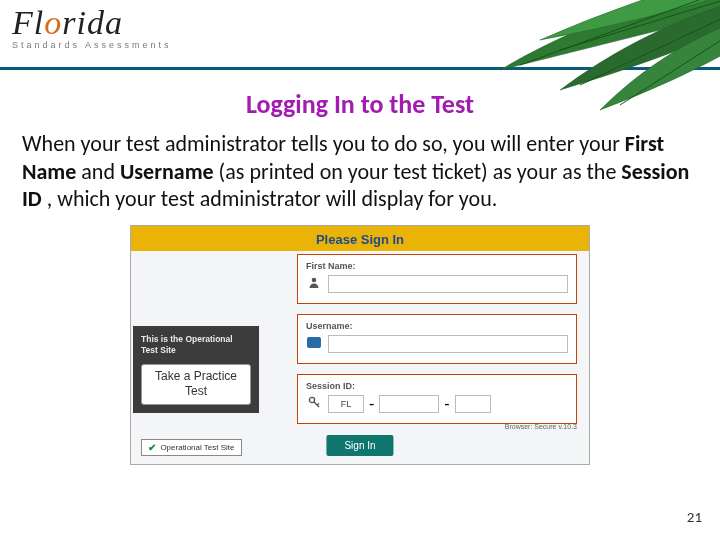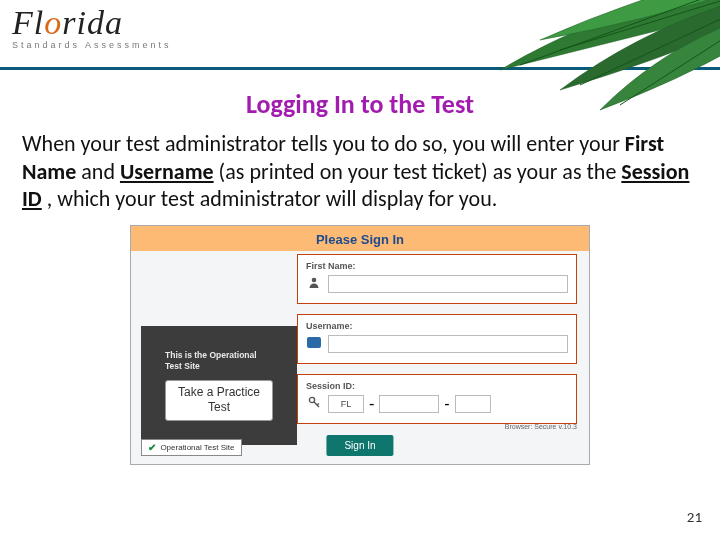--- a/index.html
+++ b/index.html
@@ -51,38 +51,38 @@
     color: #a21caf;
     margin-top: 18px;
   }
   .description {
     font-size: 22px;
     line-height: 1.25;
     color: #111;
     margin: 10px 22px 0 22px;
   }
   .description .b { font-weight: 700; }
-  .description .ub { font-weight: 700; text-decoration: underline; }
+  .description .ub { font-weight: 700; }
 
   .shot {
     width: 460px;
     height: 240px;
     margin: 12px auto 0 auto;
     border: 1px solid #aaa;
     position: relative;
     background: #f4f5f6;
     font-family: Arial, sans-serif;
   }
   .shot .heading {
     text-align: center;
     color: #1e4b8f;
     font-weight: 700;
     font-size: 13px;
     padding: 6px 0 4px 0;
-    background: #fdba74;
+    background: #eab308;
   }
   .form-area {
     position: absolute;
     right: 12px;
     top: 28px;
     width: 280px;
   }
   .group {
     border: 1px solid #c2410c;
     background: #fff;
@@ -101,25 +101,25 @@
   }
   .sess { display:flex; align-items:center; gap:5px; }
   .sess .seg {
     height: 18px; border:1px solid #bbb; background:#fff; font-size:9px;
     display:flex; align-items:center; justify-content:center; color:#444;
   }
   .seg1{width:36px;} .seg2{width:60px;} .seg3{width:36px;}
 
   .sidebar {
     position: absolute;
-    left: 10px; top: 100px;
-    width: 156px;
+    left: 2px; top: 100px;
+    width: 126px;
     background: #3c3c3c;
     color: #e9e9e9;
-    padding: 24px;
+    padding: 8px;
     font-size: 8px;
     line-height: 1.3;
   }
   .sidebar .hd { font-weight:700; font-size:8.5px; margin-bottom:4px; }
   .pbtn {
     margin-top:8px; background:#fff; color:#333; border:1px solid #999;
     font-size:12px; padding:4px 6px; border-radius:3px; text-align:center;
   }
   .badge {
     position:absolute; left:10px; bottom:8px;

